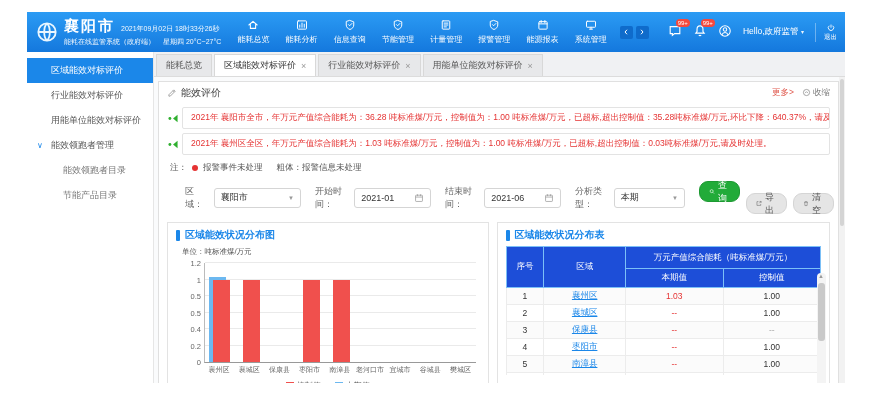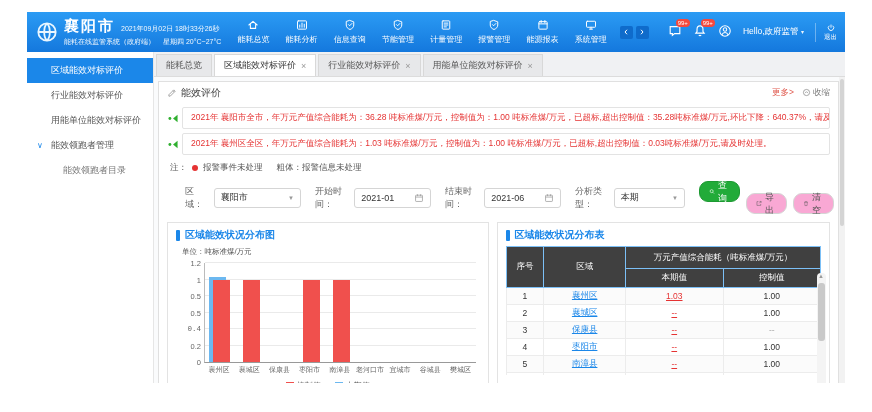--- a/index.html
+++ b/index.html
@@ -83,21 +83,21 @@
   .box-input { width:94px; height:20px; border:1px solid #d5d5d5; border-radius:3px;
     background:#fff; display:flex; align-items:center; justify-content:space-between;
     padding:0 6px; color:#333; cursor:pointer; }
   .box-input .dn { color:#999; font-size:6px; }
   .box-input svg { width:10px; height:10px; color:#999; }
   .btns { margin-left:auto; display:flex; gap:6px; }
   .btn { height:21px; padding:0 9px; border-radius:9px; font-size:9px;
     display:flex; align-items:center; gap:3px; cursor:pointer; }
   .btn svg { width:9px; height:9px; }
   .btn-query { background:#22ab39; border:1px solid #1d9932; color:#fff; }
-  .btn-plain { background:#f9a8d4; border:1px solid #d5d5d5; color:#555;margin-top:12px; }
+  .btn-plain { background:#e5e5e5; border:1px solid #d5d5d5; color:#555;margin-top:12px; }
 
   .panels-row { display:flex; gap:8px; height:176px; }
   .sub-panel { border:1px solid #e3e3e3; background:#fff; padding:5px 8px; position:relative; }
   .chart-panel { width:48.5%; }
   .table-panel { flex:1; }
   .panel-title { display:flex; align-items:center; gap:5px; color:#1b87e9;
     font-size:10px; font-weight:bold; }
   .tmark { width:4px; height:11px; background:#1b87e9; border-radius:1px; }
 
   .unit { font-size:7.5px; color:#555; margin:5px 0 2px 6px; }
@@ -112,31 +112,31 @@
   .bar.s0 { left:26%; z-index:2; }
   .bar.s1 { left:13%; z-index:1; }
   .xlabels { display:flex; margin:2px 4px 0 28px; }
   .xtick { flex:1; text-align:center; font-size:7px; color:#666; white-space:nowrap; overflow:hidden; }
   .legend { display:flex; justify-content:center; gap:14px; margin-top:5px;
     font-size:8px; color:#555; }
   .legend-item { display:flex; align-items:center; gap:3px; }
   .legend-item .sq { width:8px; height:8px; display:inline-block; }
 
   table { border-collapse:collapse; width:100%; table-layout:fixed; }
-  th { background:#404040; color:#fff; font-weight:normal; font-size:8.5px;
+  th { background:#1d4ed8; color:#fff; font-weight:normal; font-size:8.5px;
     border:1px solid #7cc0f7; }
   thead tr:first-child th { height:22px; }
   thead tr:last-child th { height:19px; }
   td { font-size:8.5px; color:#333; border:1px solid #ececec; text-align:center;
     height:17px; white-space:nowrap; overflow:hidden; }
   tbody tr:nth-child(odd) td { background:#fbfbfb; }
   .c-idx { width:12%; } .c-reg { width:26%; } .c-cur { width:31%; } .c-ctl { width:31%; }
   .table-scroll { height:129px; overflow:hidden; margin-top:4px; position:relative; }
   .link-blue { color:#1b87e9; text-decoration:underline; cursor:pointer; }
-  .link-red { color:#e53333; text-decoration:underline; cursor:pointer; }
+  .link-red { color:#e53333; cursor:pointer; }
   .muted { color:#aaa; }
   .tscroll { position:absolute; right:3px; top:50px; height:124px; width:9px;
     background:#f4f4f4; border-radius:4px; font-size:6px; color:#999; text-align:center; }
   .tscroll .thumb { position:absolute; left:1px; top:10px; width:7px; height:58px;
     background:#c9c9c9; border-radius:3px; }
   .tscroll .arr-up { position:absolute; top:0; left:1px; }
 
   .main-scroll { position:absolute; right:0; top:25px; bottom:0; width:6px; background:#f2f2f2; }
   .main-scroll .thumb { position:absolute; top:2px; left:1px; width:4px; height:45%;
     background:#d4d4d4; border-radius:2px; }
@@ -304,20 +304,24 @@
         <div class="side-item">
           <span class="chev">∨</span>
           <span>能效领跑者管理</span>
         </div>
 
         <div class="side-item child">
           
           <span>能效领跑者目录</span>
         </div>
 
+        <div class="side-item child">
+          
+          <span>节能产品目录</span>
+        </div>
       </aside>
 
     <main class="main">
       <div class="tabbar">
 
           <div class="tab">
             <span>能耗总览</span>
 
           </div>
 
@@ -473,21 +477,21 @@
                     </div>
                     <div class="bar-group"></div>
                     <div class="bar-group"></div>
                     <div class="bar-group"></div>
                     <div class="bar-group"></div>
                   </div>
               <div class="ytick" style="bottom: 0%;">0</div>
                   <div class="gridline" style="bottom: 16.6667%;"></div>
                   <div class="ytick" style="bottom: 16.6667%;">0.2</div>
                   <div class="gridline" style="bottom: 33.3333%;"></div>
-                  <div class="ytick" style="bottom: 33.3333%; font-family: Liberation Mono, monospace;">0.4</div>
+                  <div class="ytick" style="bottom: 33.3333%;">0.4</div>
                   <div class="gridline" style="bottom: 50%;"></div>
                   <div class="ytick" style="bottom: 50%;">0.5</div>
                   <div class="gridline" style="bottom: 66.6667%;"></div>
                   <div class="ytick" style="bottom: 66.6667%;">0.5</div>
                   <div class="gridline" style="bottom: 83.3333%;"></div>
                   <div class="ytick" style="bottom: 83.3333%;">1</div>
                   <div class="gridline" style="bottom: 100%;"></div>
                   <div class="ytick" style="bottom: 100%;">1.2</div>
                 </div>
               <div class="xlabels" id="xlabels">

